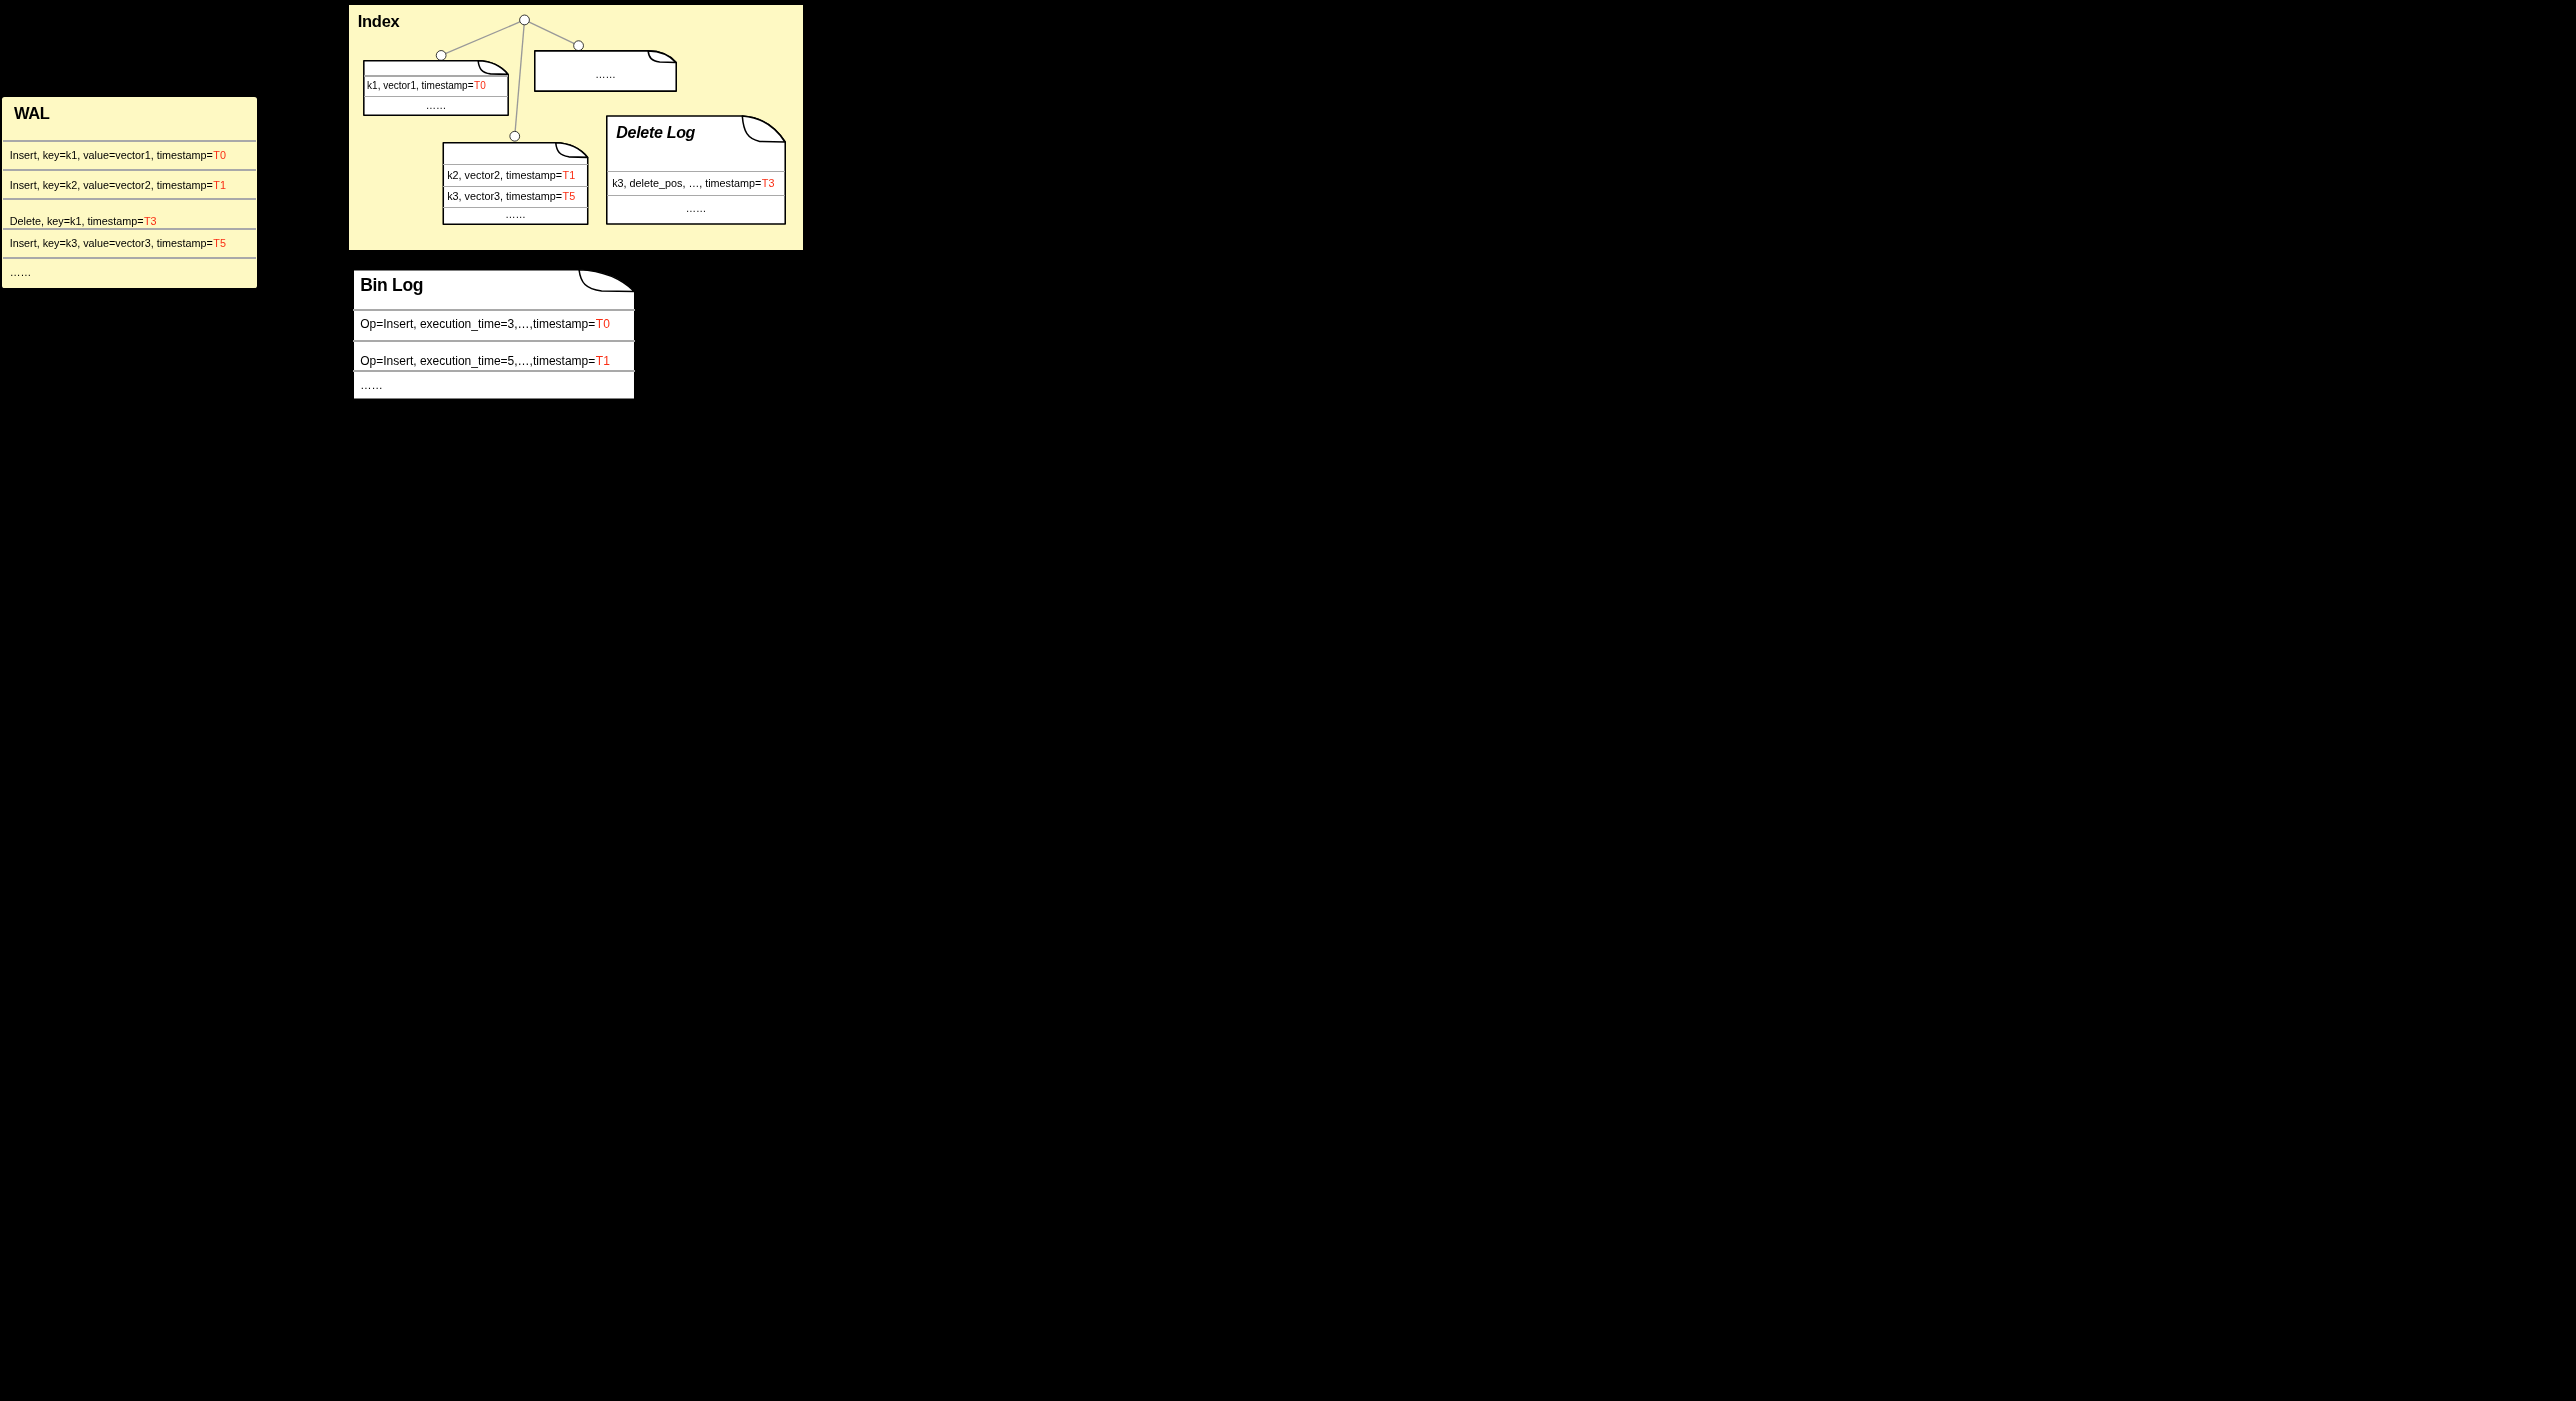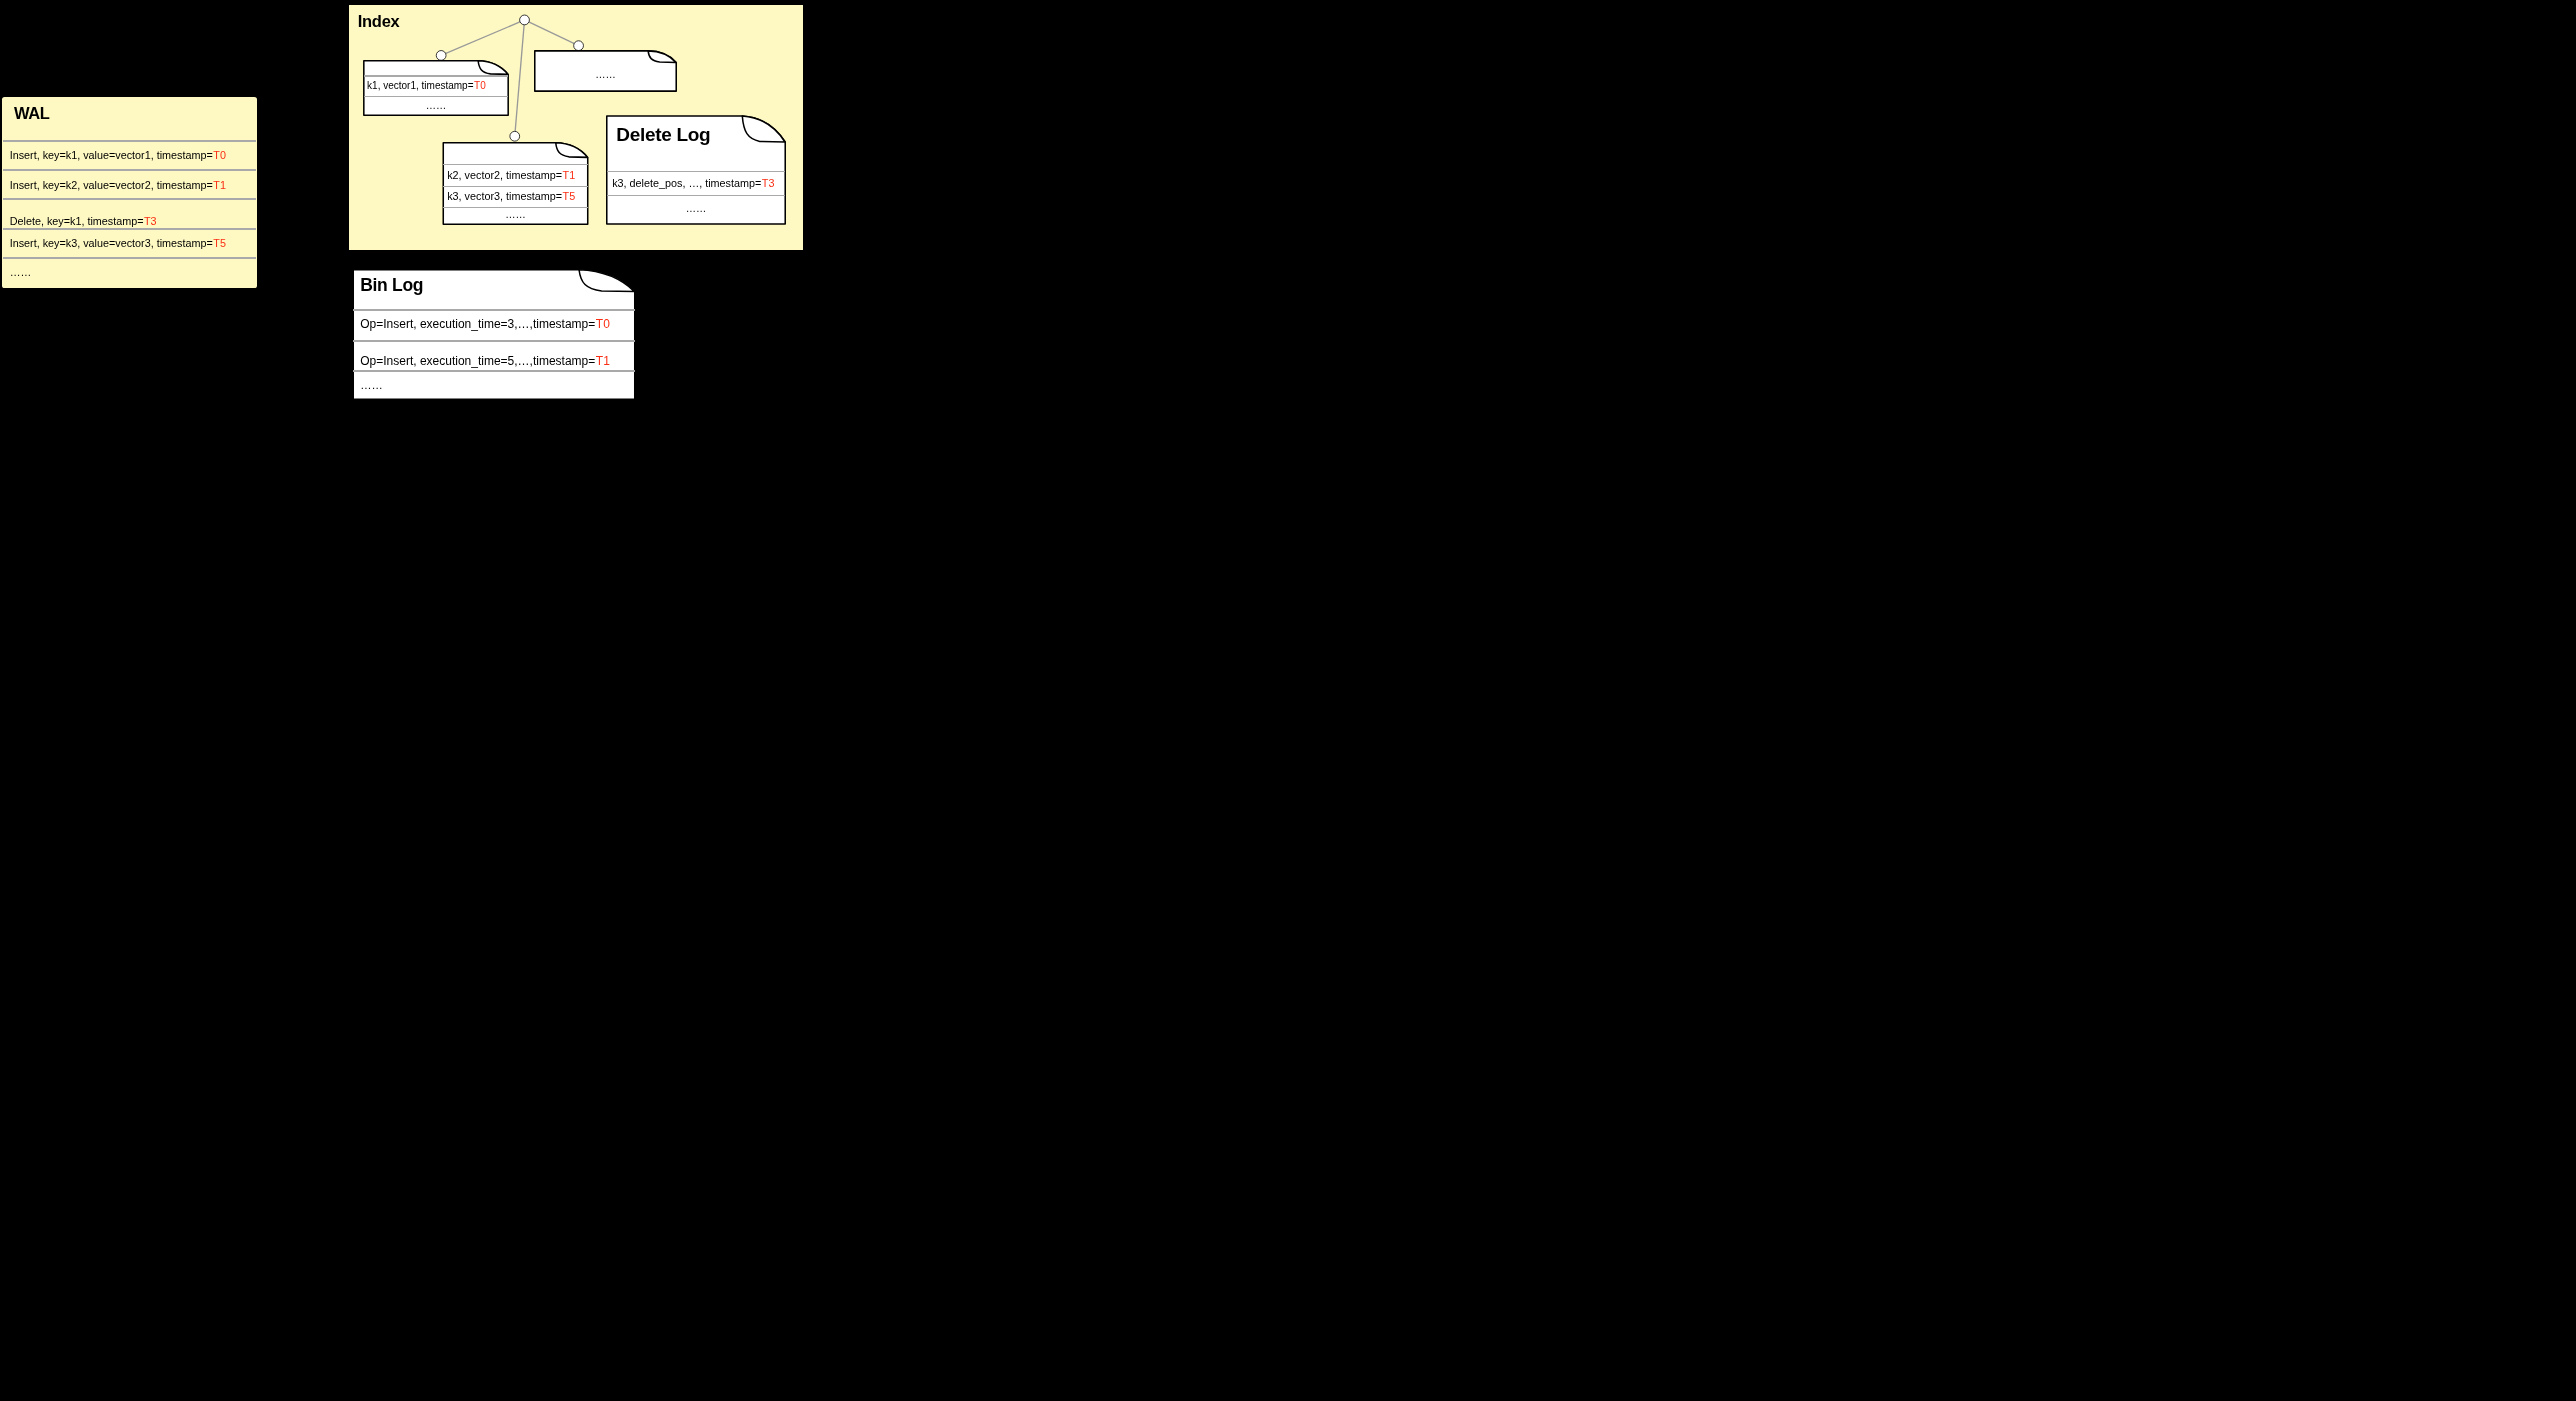--- a/index.html
+++ b/index.html
@@ -116,21 +116,21 @@
         </div>
       </div>
     </div>
 
     <div class="file" style="left:257px;top:110px;width:180px;height:110px;">
       <svg class="file-svg" width="180" height="110" viewBox="0 0 350 213">
           <path d="M1.5,1.5 L265,1.5 C307.5,4.16 331.3,26 348.5,52 L348.5,211.5 L1.5,211.5 Z" fill="#fff" stroke="#000" stroke-width="3" stroke-linejoin="round"></path>
           <path d="M265,1.5 C267.55,32.24 275.2,45.76 299,51 L348,52 C331.3,26 307.5,4.16 265,1.5 Z" fill="#fff" stroke="#000" stroke-width="3" stroke-linejoin="round"></path>
         </svg>
       <div class="inner">
-        <div class="title" style="left:10.3px;top:9.3px;font-size:19px;">Delete Log</div>
+        <div class="title" style="left:10.3px;top:9.3px;font-size:16px;font-style:italic;">Delete Log</div>
         <div class="hr" style="top:56px;"></div>
         <div class="row" style="left:6.2px;right:3.1px;top:57px;height:23px;font-size:10.8px;">
           <span>k3, delete_pos, …, timestamp=</span>
             <span class="ts">T3</span>
         </div>
         <div class="hr" style="top:80px;"></div>
         <div class="row center" style="left:2.1px;right:2.1px;top:81px;height:26px;font-size:10.3px;">
           <span>……</span>
         </div>
       </div>

